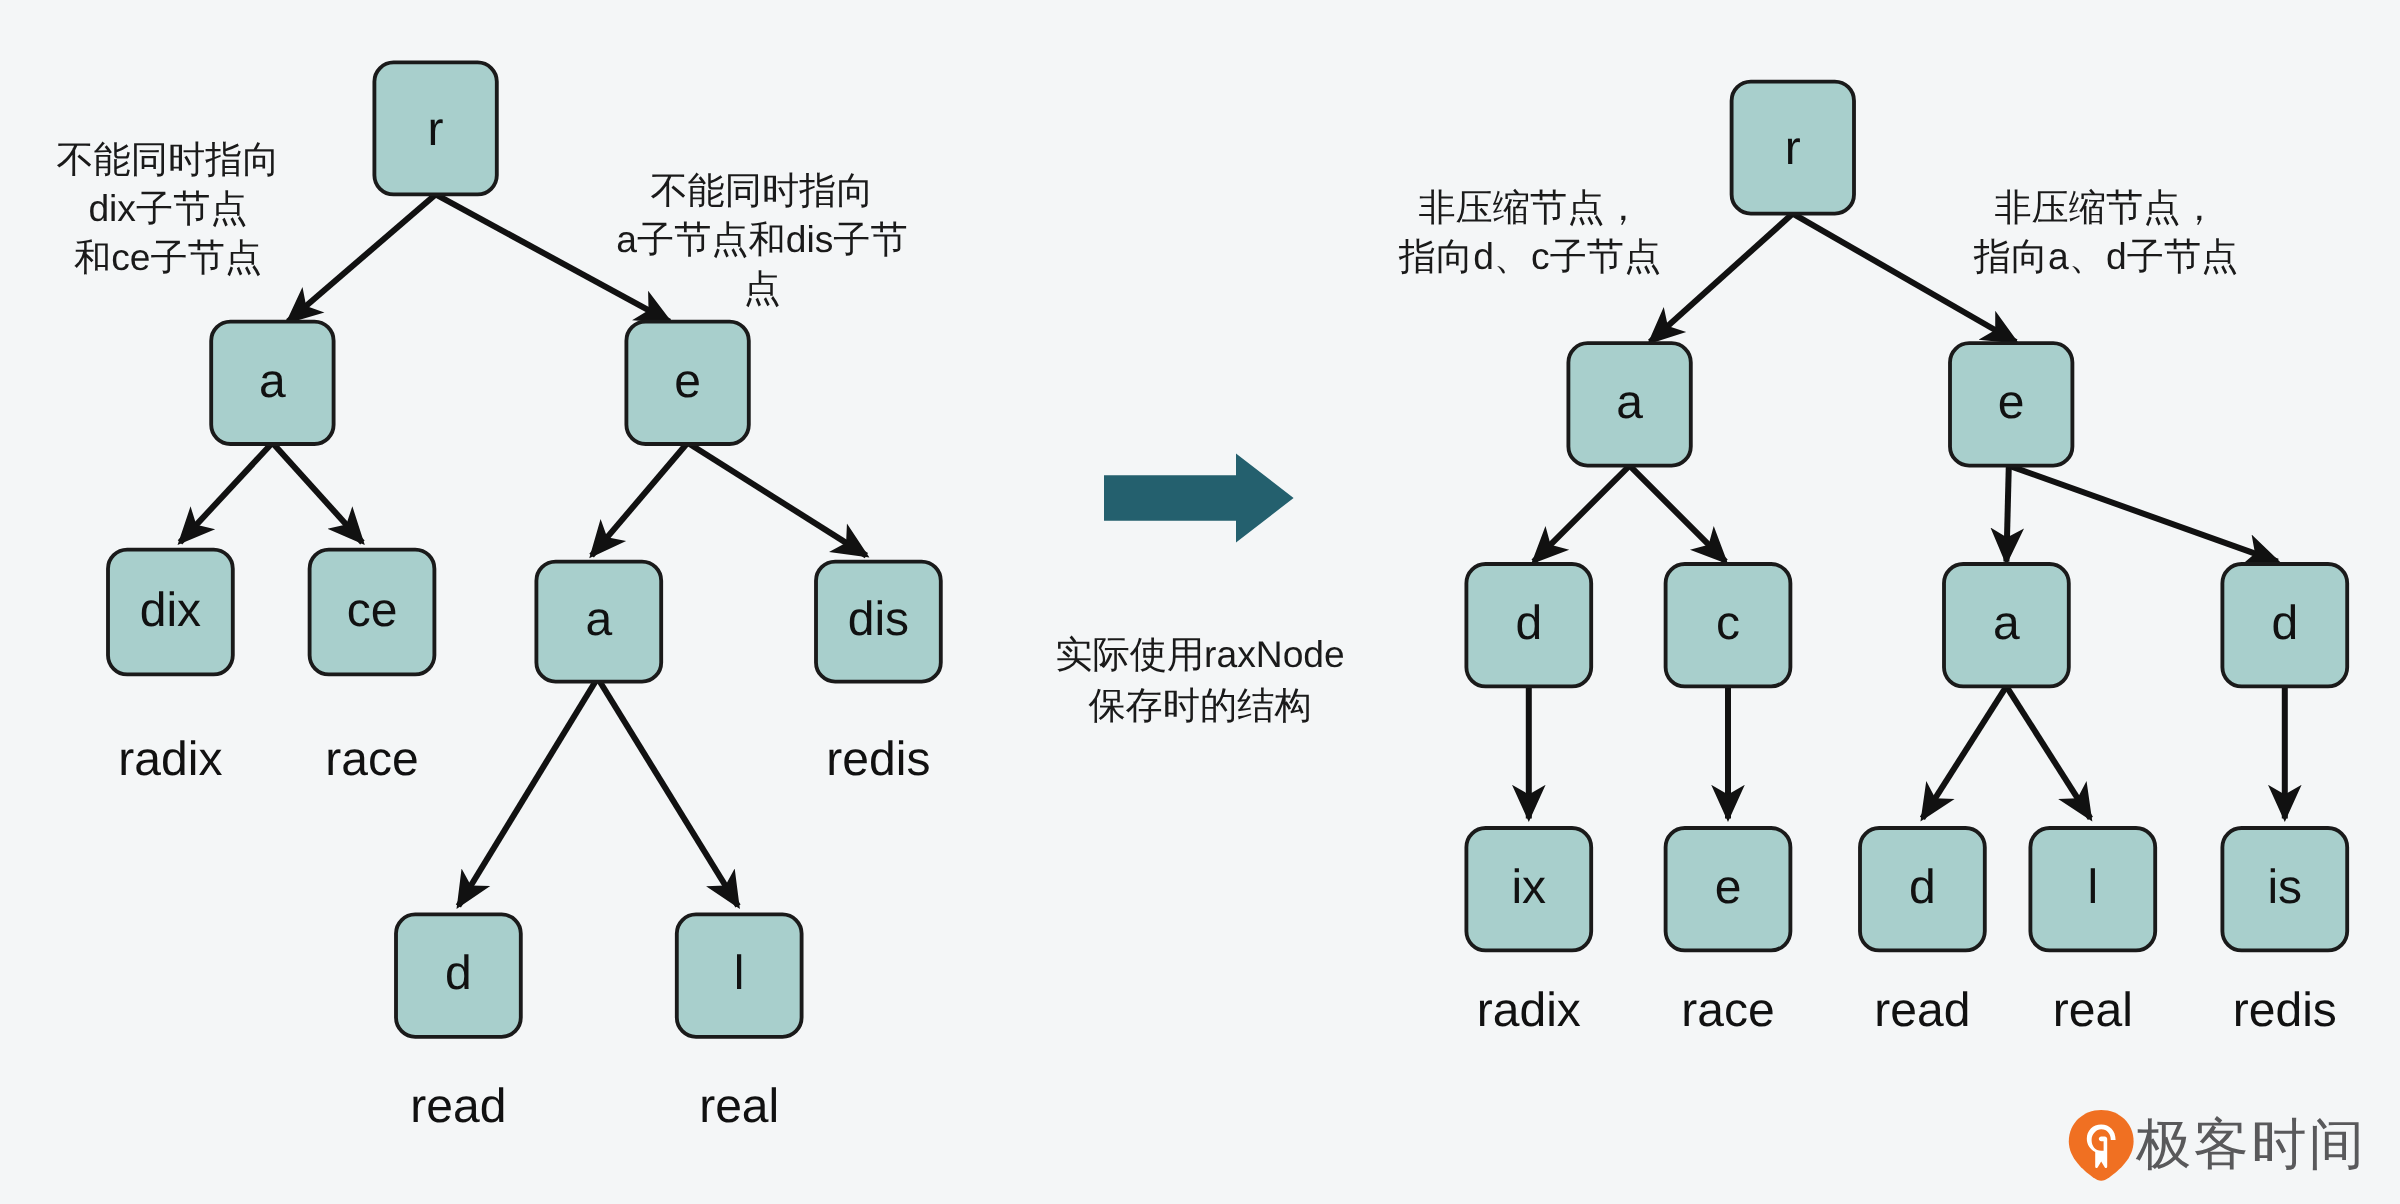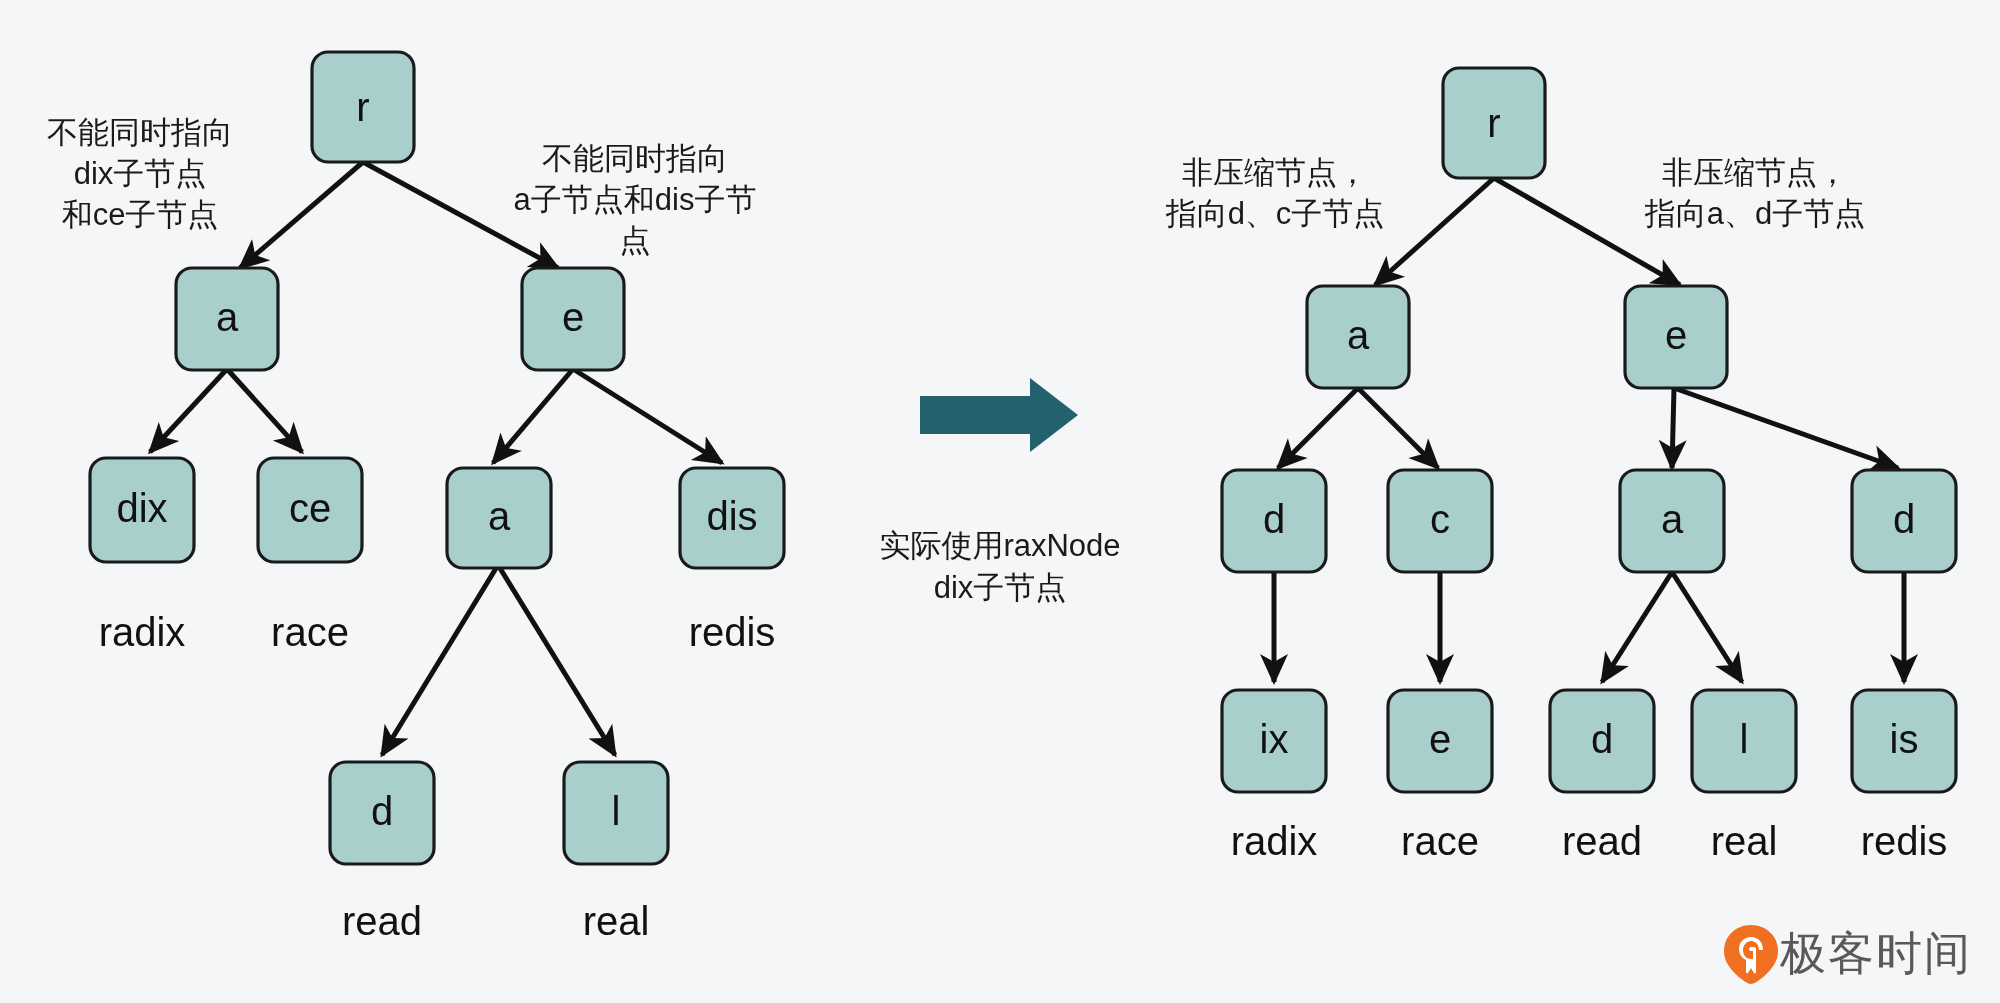--- a/index.html
+++ b/index.html
@@ -230,21 +230,21 @@
   </svg>
 
   <div class="annotation" style="left:20px; top:112px; width:240px;">不能同时指向
 dix子节点
 和ce子节点</div>
 
   <div class="annotation" style="left:500px; top:138px; width:270px;">不能同时指向
 a子节点和dis子节点</div>
 
   <div class="center-caption" style="left:855px; top:525px; width:290px;">实际使用raxNode
-dix子节点</div>
+保存时的结构</div>
 
   <div class="annotation" style="left:1150px; top:152px; width:250px;">非压缩节点，
 指向d、c子节点</div>
 
   <div class="annotation" style="left:1630px; top:152px; width:250px;">非压缩节点，
 指向a、d子节点</div>
 
   <div id="logo">
     <svg width="58" height="62" viewBox="0 0 58 62">
       <path d="M29,2 C44,2 56,13 56,28 C56,42 44,52 36,58 C33,60 31,61 29,61

